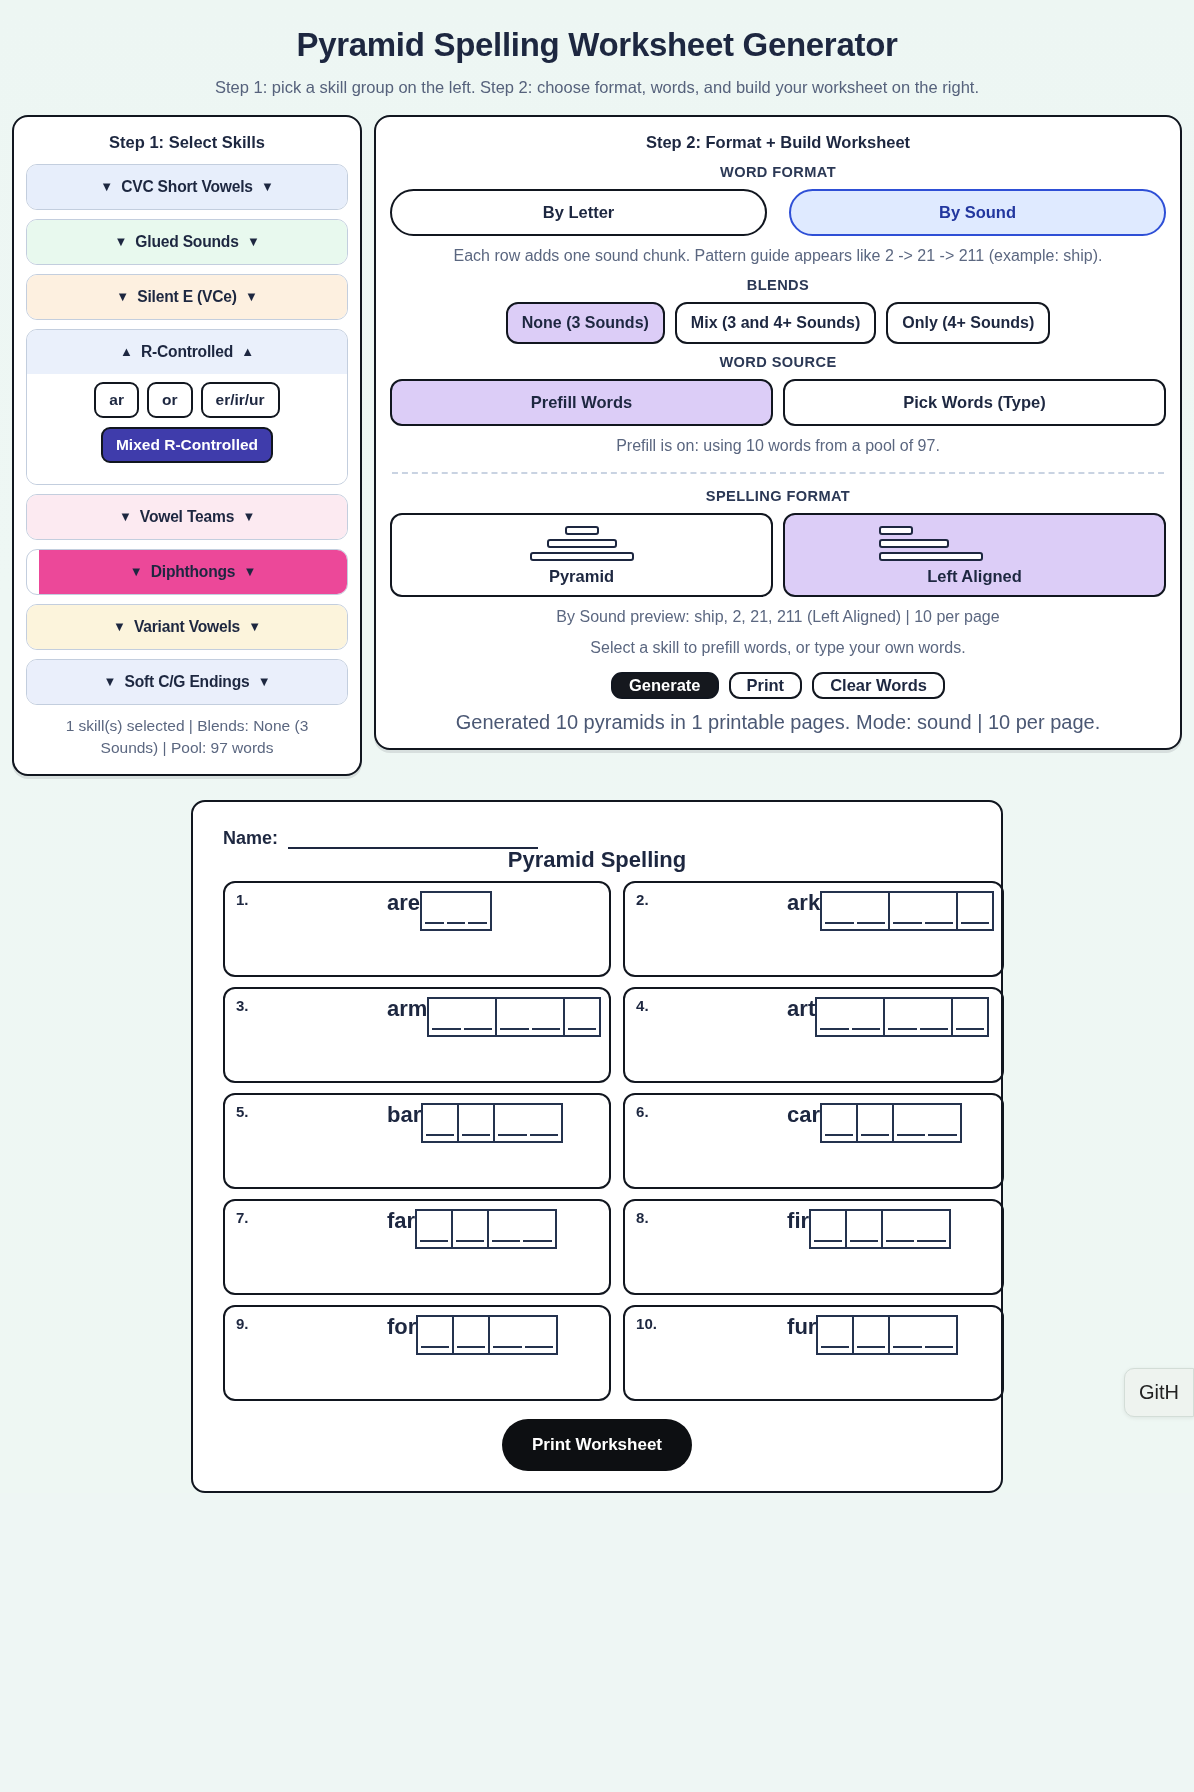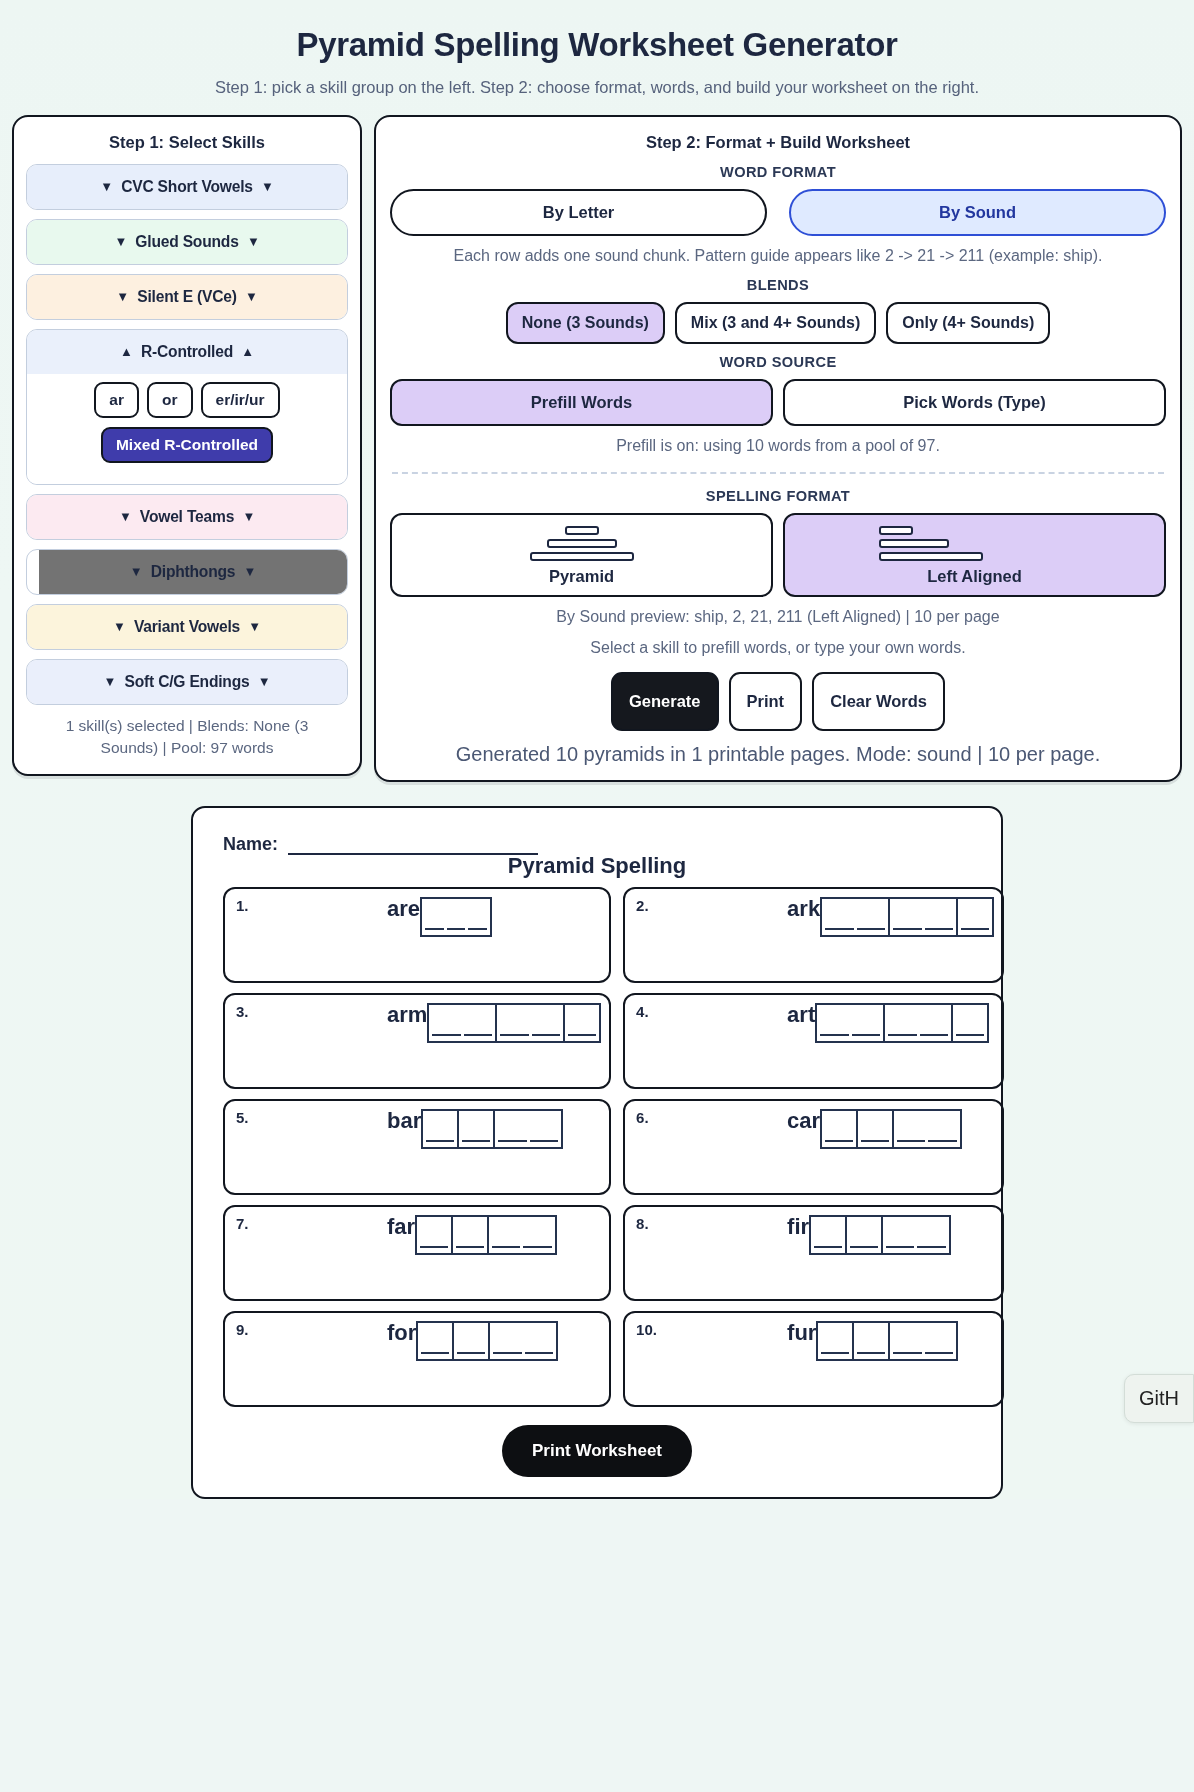--- a/index.html
+++ b/index.html
@@ -188,21 +188,21 @@
     background: #fff;
     height: 9px;
   }
   .bar.b1 { width: 34px; }
   .bar.b2 { width: 70px; }
   .bar.b3 { width: 104px; }
   .action-row { display: flex; gap: 10px; justify-content: center; margin: 12px 0 0 0; }
   .act {
     border: 2.6px solid #11161f;
     border-radius: 11px;
-    padding: 18px 16px;
+    padding: 2px 16px;
     font-weight: 800;
     font-size: 16.5px;
     background: #fff;
     color: #1d2740;
     cursor: pointer;
   }
   .act.primary { background: #15181e; color: #ffffff; }
   .gen-status {
     text-align: center;
     color: #4b5874;
@@ -324,21 +324,21 @@
             </div>
             <div class="chiprow">
               <div class="chip selected">Mixed R-Controlled</div>
             </div>
           </div>
         </div>
         <div class="skill">
           <div class="skill-head" style="background: rgb(252, 234, 241);"><span class="car">▼</span>&nbsp; <span>Vowel Teams</span> &nbsp;<span class="car">▼</span></div>
         </div>
         <div class="skill">
-          <div class="skill-head" style="background: #737373; margin-left: 12px;"><span class="car">▼</span>&nbsp; <span>Diphthongs</span> &nbsp;<span class="car">▼</span></div>
+          <div class="skill-head" style="background: #ec4899; margin-left: 12px;"><span class="car">▼</span>&nbsp; <span>Diphthongs</span> &nbsp;<span class="car">▼</span></div>
         </div>
         <div class="skill">
           <div class="skill-head" style="background: rgb(252, 244, 220);"><span class="car">▼</span>&nbsp; <span>Variant Vowels</span> &nbsp;<span class="car">▼</span></div>
         </div>
         <div class="skill">
           <div class="skill-head" style="background: rgb(234, 239, 251);"><span class="car">▼</span>&nbsp; <span>Soft C/G Endings</span> &nbsp;<span class="car">▼</span></div>
         </div>
       </div>
     <div class="sidebar-status">1 skill(s) selected | Blends: None (3 Sounds) | Pool: 97 words</div>
   </section>

